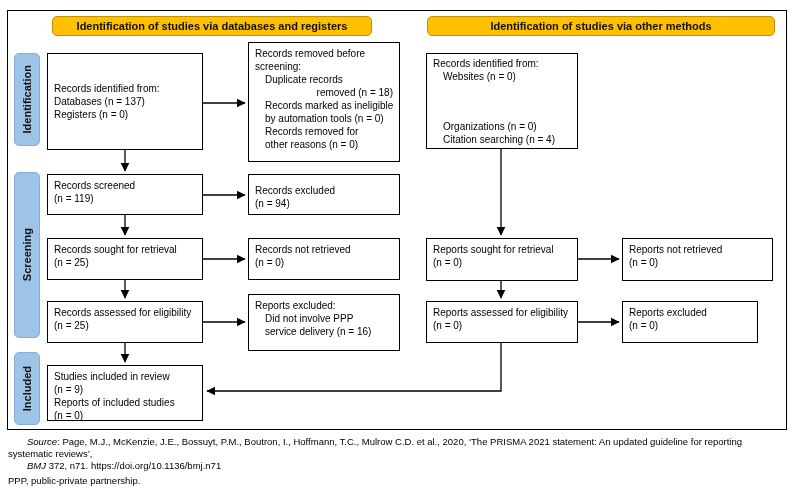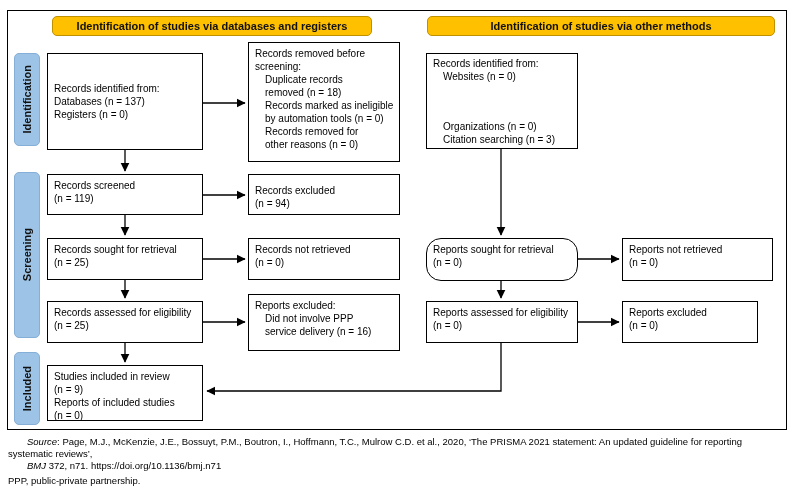--- a/index.html
+++ b/index.html
@@ -66,21 +66,21 @@
 
 <div class="box v-center" style="left:47px;top:53px;width:156px;height:97px;" data-name="box-records-identified-databases">
     <div data-name="box-line">Records identified from:</div>
     <div data-name="box-line">Databases (n = 137)</div>
     <div data-name="box-line">Registers (n = 0)</div>
   </div>
 <div class="box" style="left:248px;top:42px;width:152px;height:120px;" data-name="box-records-removed-before-screening">
     <div data-name="box-line">Records removed before</div>
     <div data-name="box-line">screening:</div>
     <div data-name="box-line" style="padding-left: 10px;">Duplicate records</div>
-    <div data-name="box-line" style="padding-left: 10px;">removed (n = 18)</div>
+    <div data-name="box-line" style="padding-left: 10px; text-align: right;">removed (n = 18)</div>
     <div data-name="box-line" style="padding-left: 10px;">Records marked as ineligible</div>
     <div data-name="box-line" style="padding-left: 10px;">by automation tools (n = 0)</div>
     <div data-name="box-line" style="padding-left: 10px;">Records removed for</div>
     <div data-name="box-line" style="padding-left: 10px;">other reasons (n = 0)</div>
   </div>
 <div class="box" style="left:47px;top:174px;width:156px;height:41px;" data-name="box-records-screened">
     <div data-name="box-line">Records screened</div>
     <div data-name="box-line">(n = 119)</div>
   </div>
 <div class="box" style="left:248px;top:174px;width:152px;height:41px;justify-content:flex-end;" data-name="box-records-excluded">
@@ -108,23 +108,23 @@
     <div data-name="box-line">Studies included in review</div>
     <div data-name="box-line">(n = 9)</div>
     <div data-name="box-line">Reports of included studies</div>
     <div data-name="box-line">(n = 0)</div>
   </div>
 
 <div class="box v-center" style="left:426px;top:53px;width:152px;height:96px;" data-name="box-records-identified-other">
     <div data-name="box-line">Records identified from:</div>
     <div data-name="box-line" style="padding-left: 10px;">Websites (n = 0)</div>
     <div data-name="box-line" style="padding-left: 10px; margin-top: 37px;">Organizations (n = 0)</div>
-    <div data-name="box-line" style="padding-left: 10px;">Citation searching (n = 3)</div>
+    <div data-name="box-line" style="padding-left: 10px;">Citation searching (n = 4)</div>
   </div>
-<div class="box" style="left:426px;top:238px;width:152px;height:43px;border-radius:15px;" data-name="box-reports-sought-retrieval">
+<div class="box" style="left:426px;top:238px;width:152px;height:43px;" data-name="box-reports-sought-retrieval">
     <div data-name="box-line">Reports sought for retrieval</div>
     <div data-name="box-line">(n = 0)</div>
   </div>
 <div class="box" style="left:622px;top:238px;width:151px;height:43px;" data-name="box-reports-not-retrieved">
     <div data-name="box-line">Reports not retrieved</div>
     <div data-name="box-line">(n = 0)</div>
   </div>
 <div class="box" style="left:426px;top:301px;width:152px;height:42px;" data-name="box-reports-assessed-eligibility">
     <div data-name="box-line">Reports assessed for eligibility</div>
     <div data-name="box-line">(n = 0)</div>

